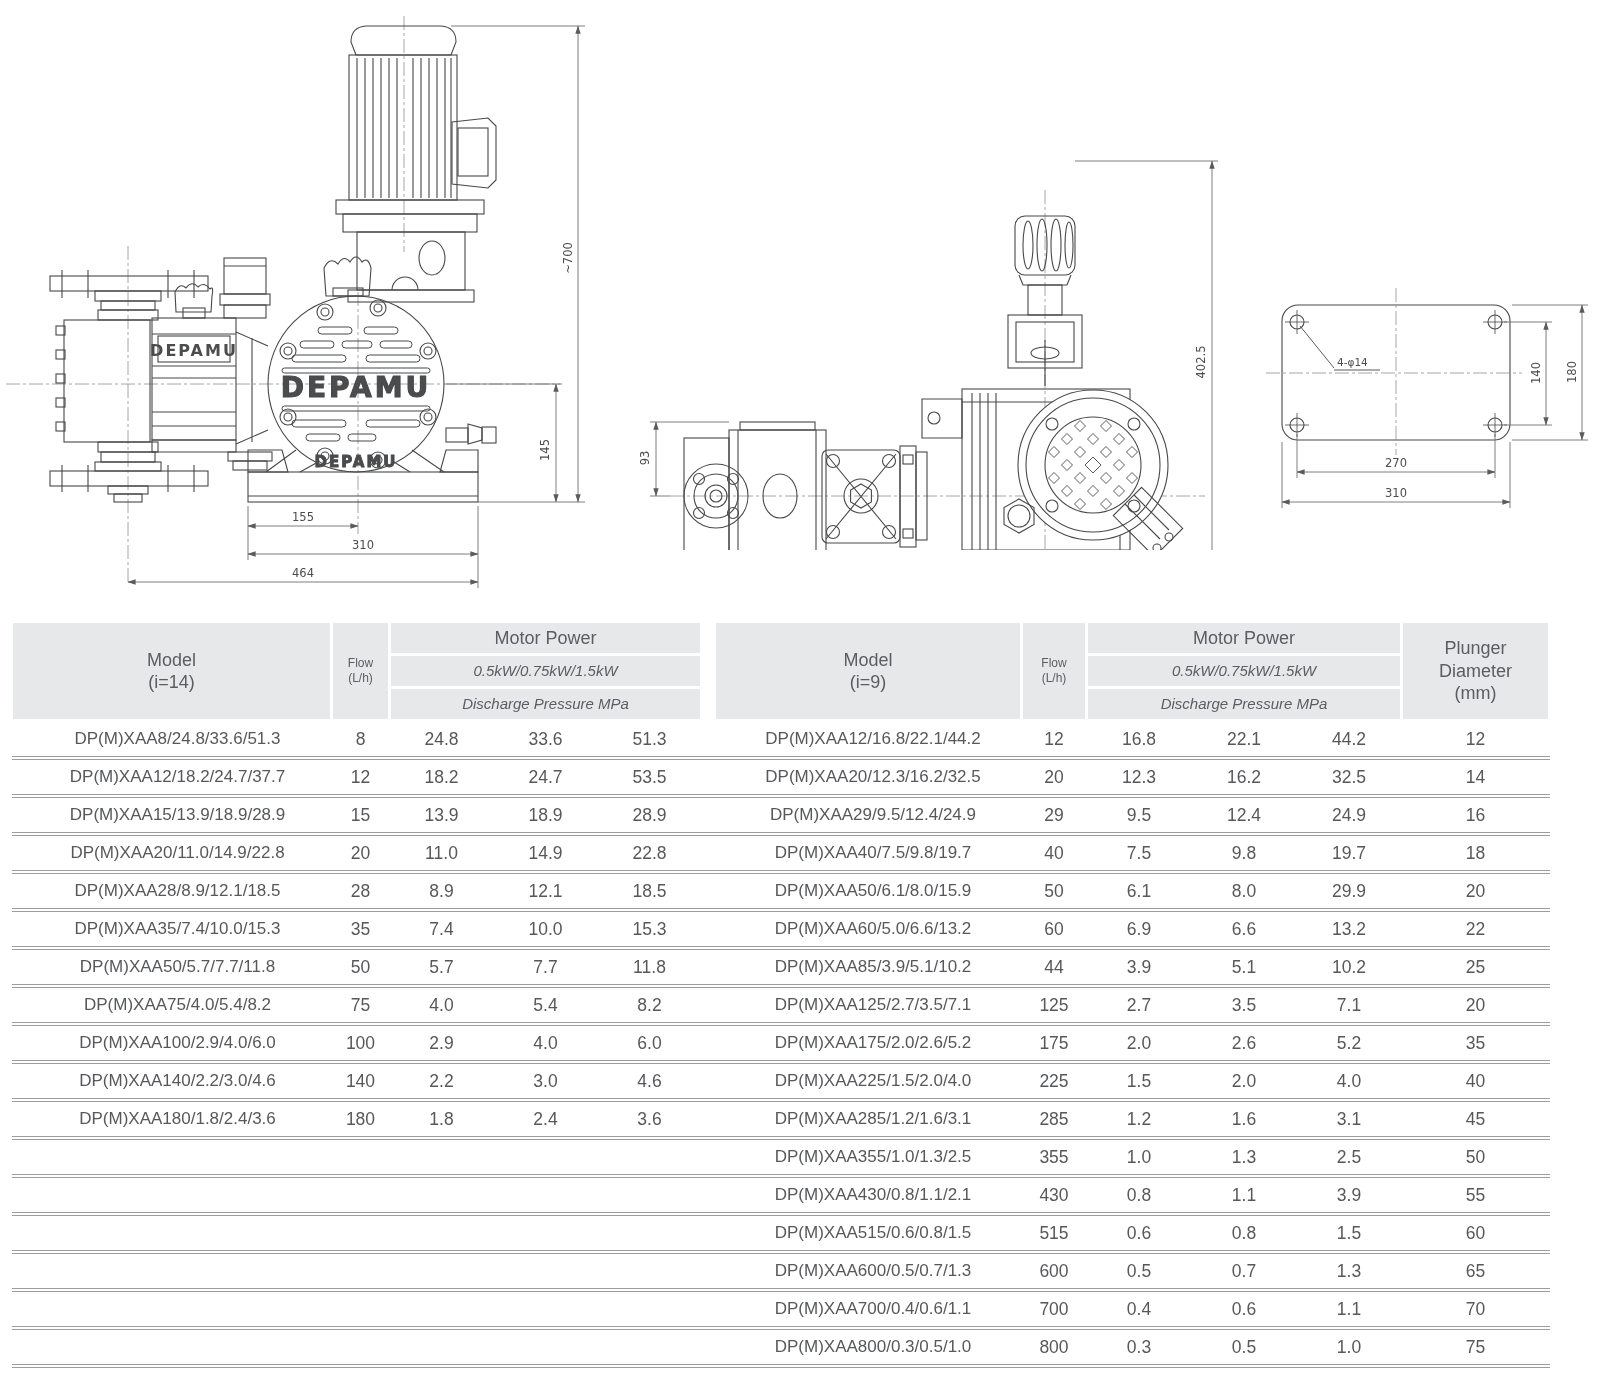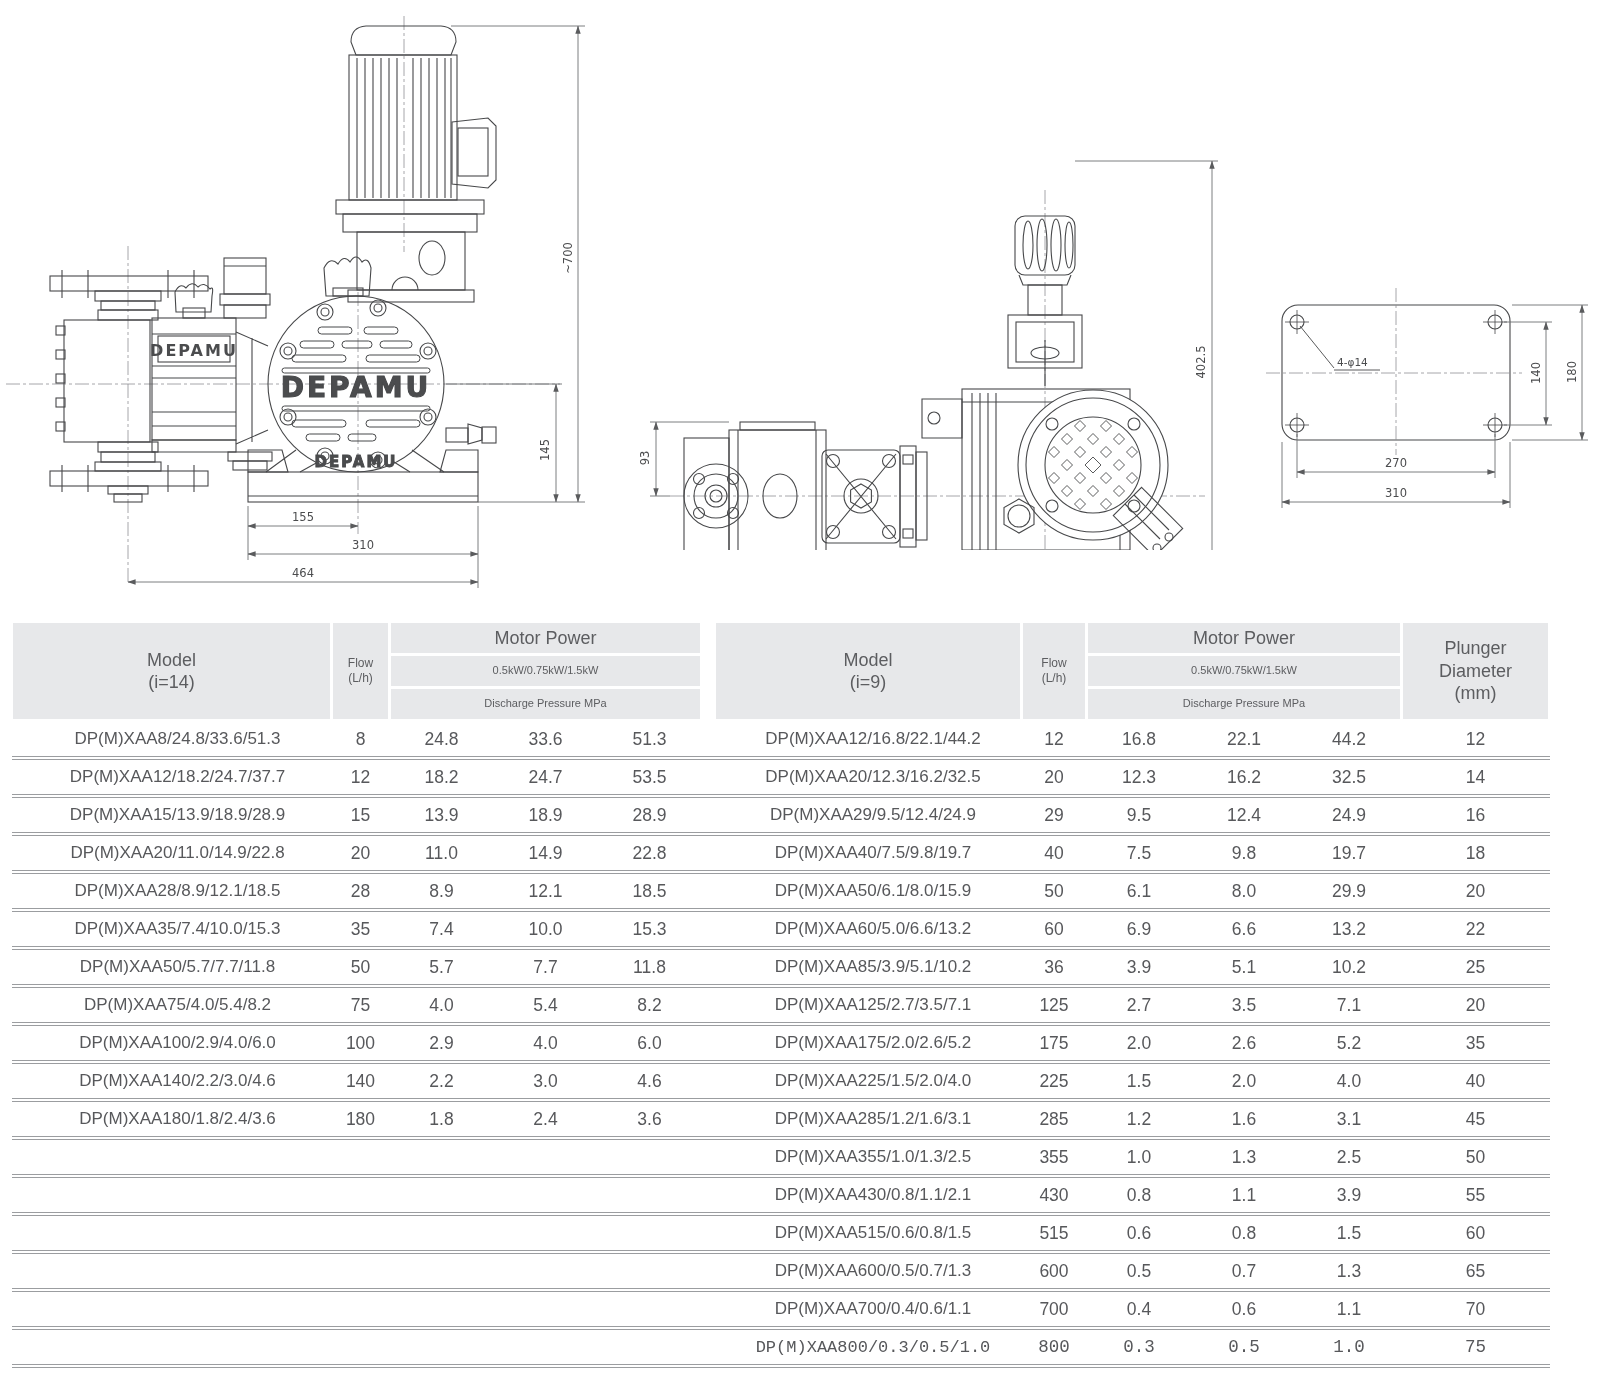--- a/index.html
+++ b/index.html
@@ -9,26 +9,26 @@
   .dwg{position:absolute;}
   svg text{font-family:"DejaVu Sans",sans-serif;fill:#4b4c4e;}
   
   table.spec{border-collapse:collapse;table-layout:fixed;position:absolute;
              left:10px;top:620px;width:1538px;}
   table.spec td{padding:0;}
   thead td{background:#e7e8ea;border:3px solid #fff;text-align:center;
            font-size:18px;color:#5c5d60;height:30px;line-height:1.25;}
   thead td span{display:block;}
   thead td.hsm{font-size:12px;}
-  thead td.hmid{font-size:11px;}
+  thead td.hmid{font-size:15px;font-style:italic;}
   thead td.gapcol{background:#fff;border:none;}
   tbody td{height:34px;font-size:17.5px;text-align:center;
            border-top:4px double #9b9da0;color:#57585b;white-space:nowrap;}
   tbody tr.r0 td{border-top:none;}
-  tbody tr.last td{border-bottom:4px double #9b9da0;font-family:Liberation Mono, monospace;}
+  tbody tr.last td{border-bottom:4px double #9b9da0;}
   tbody td.model{text-align:center;padding-left:12px;font-size:17px;}
   tbody td.model2{padding-left:10px;}
 </style>
 </head>
 <body>
 
 <div class="drawarea">
 
   <svg class="dwg" style="left:0;top:0" width="610" height="600" viewBox="0 0 610 600">
     <defs>
@@ -432,21 +432,21 @@
         <td>22</td>
       </tr>
     <tr>
         <td class="model">DP(M)XAA50/5.7/7.7/11.8</td>
         <td>50</td>
         <td>5.7</td>
         <td>7.7</td>
         <td>11.8</td>
         <td></td>
         <td class="model model2">DP(M)XAA85/3.9/5.1/10.2</td>
-        <td>36</td>
+        <td>44</td>
         <td>3.9</td>
         <td>5.1</td>
         <td>10.2</td>
         <td>25</td>
       </tr>
     <tr>
         <td class="model">DP(M)XAA75/4.0/5.4/8.2</td>
         <td>75</td>
         <td>4.0</td>
         <td>5.4</td>

